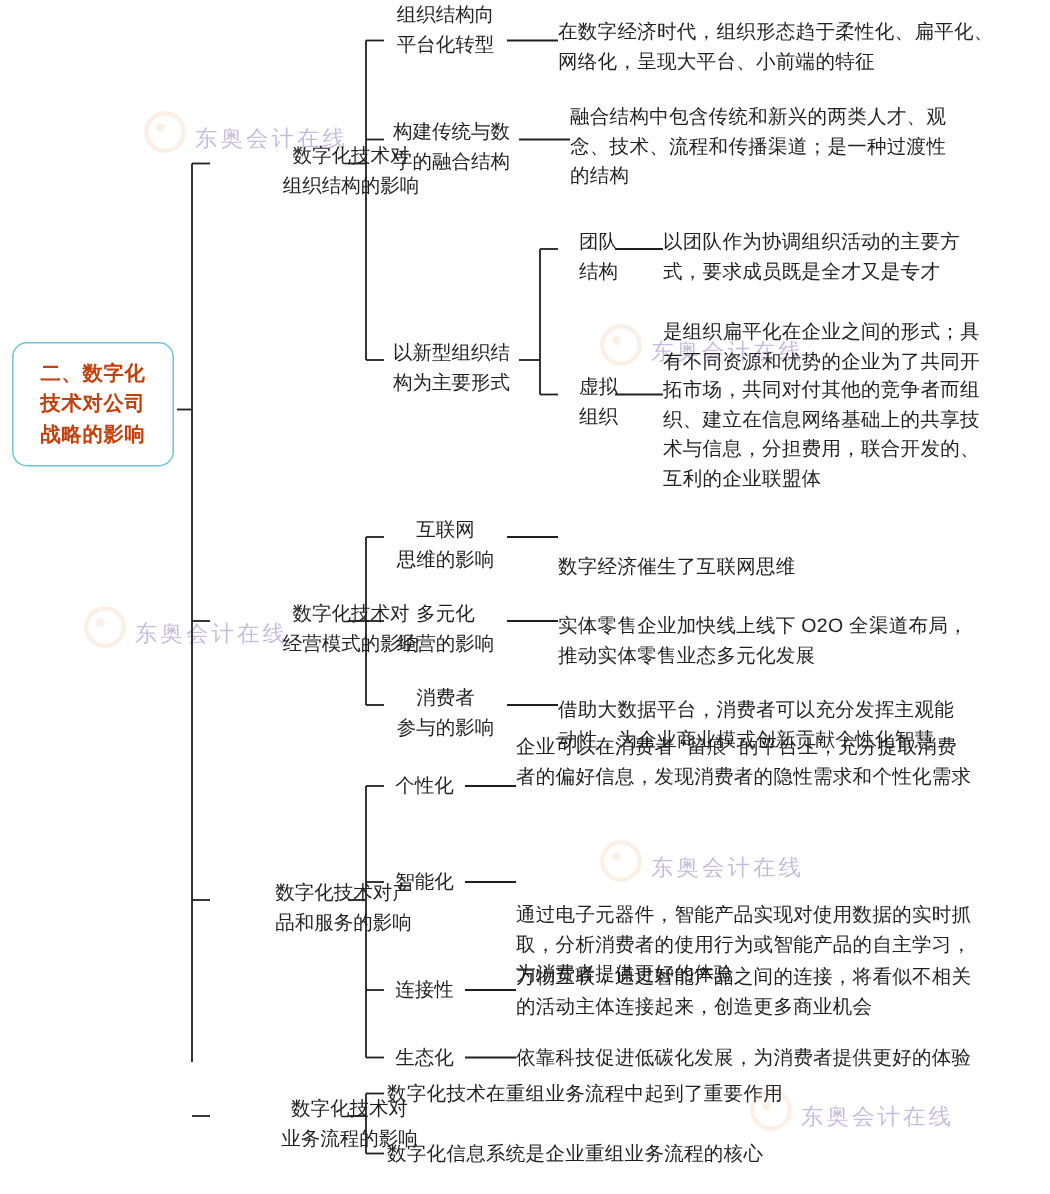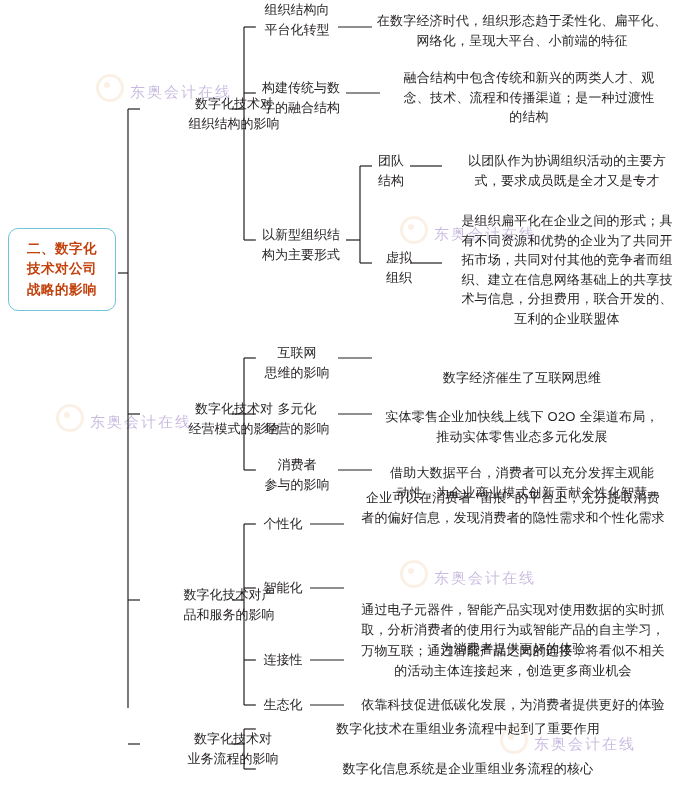--- a/index.html
+++ b/index.html
@@ -73,21 +73,21 @@
     text-align: center;
     font-weight: normal;
     margin-left: 47px;
   }
   .lvl3 {
     font-size: 13px;
     text-align: center;
   }
   .leaf {
     font-size: 13px;
-    text-align: center;
+    text-align: left;
     letter-spacing: 0.2px;
   }
   svg.lines {
     position: absolute;
     left: 0; top: 0;
     width: 700px; height: 796px;
     pointer-events: none;
   }
   svg.lines path {
     fill: none;
@@ -175,21 +175,21 @@
 
   <div class="node lvl3" style="left:254px; top:78px; width:94px;">构建传统与数
 字的融合结构</div>
   <div class="node leaf" style="left:380px; top:68px; width:298px;">融合结构中包含传统和新兴的两类人才、观
 念、技术、流程和传播渠道；是一种过渡性
 的结构</div>
 
   <div class="node lvl3" style="left:254px; top:225px; width:94px;">以新型组织结
 构为主要形式</div>
 
-  <div class="node lvl3" style="left:370px; top:151px; width:42px;">团队
+  <div class="node lvl3" style="left:370px; top:151px; width:42px;text-align:right;">团队
 结构</div>
   <div class="node leaf" style="left:442px; top:151px; width:250px;">以团队作为协调组织活动的主要方
 式，要求成员既是全才又是专才</div>
 
   <div class="node lvl3" style="left:370px; top:248px; width:42px;text-align:right;">虚拟
 组织</div>
   <div class="node leaf" style="left:442px; top:211px; width:250px;">是组织扁平化在企业之间的形式；具
 有不同资源和优势的企业为了共同开
 拓市场，共同对付其他的竞争者而组
 织、建立在信息网络基础上的共享技

